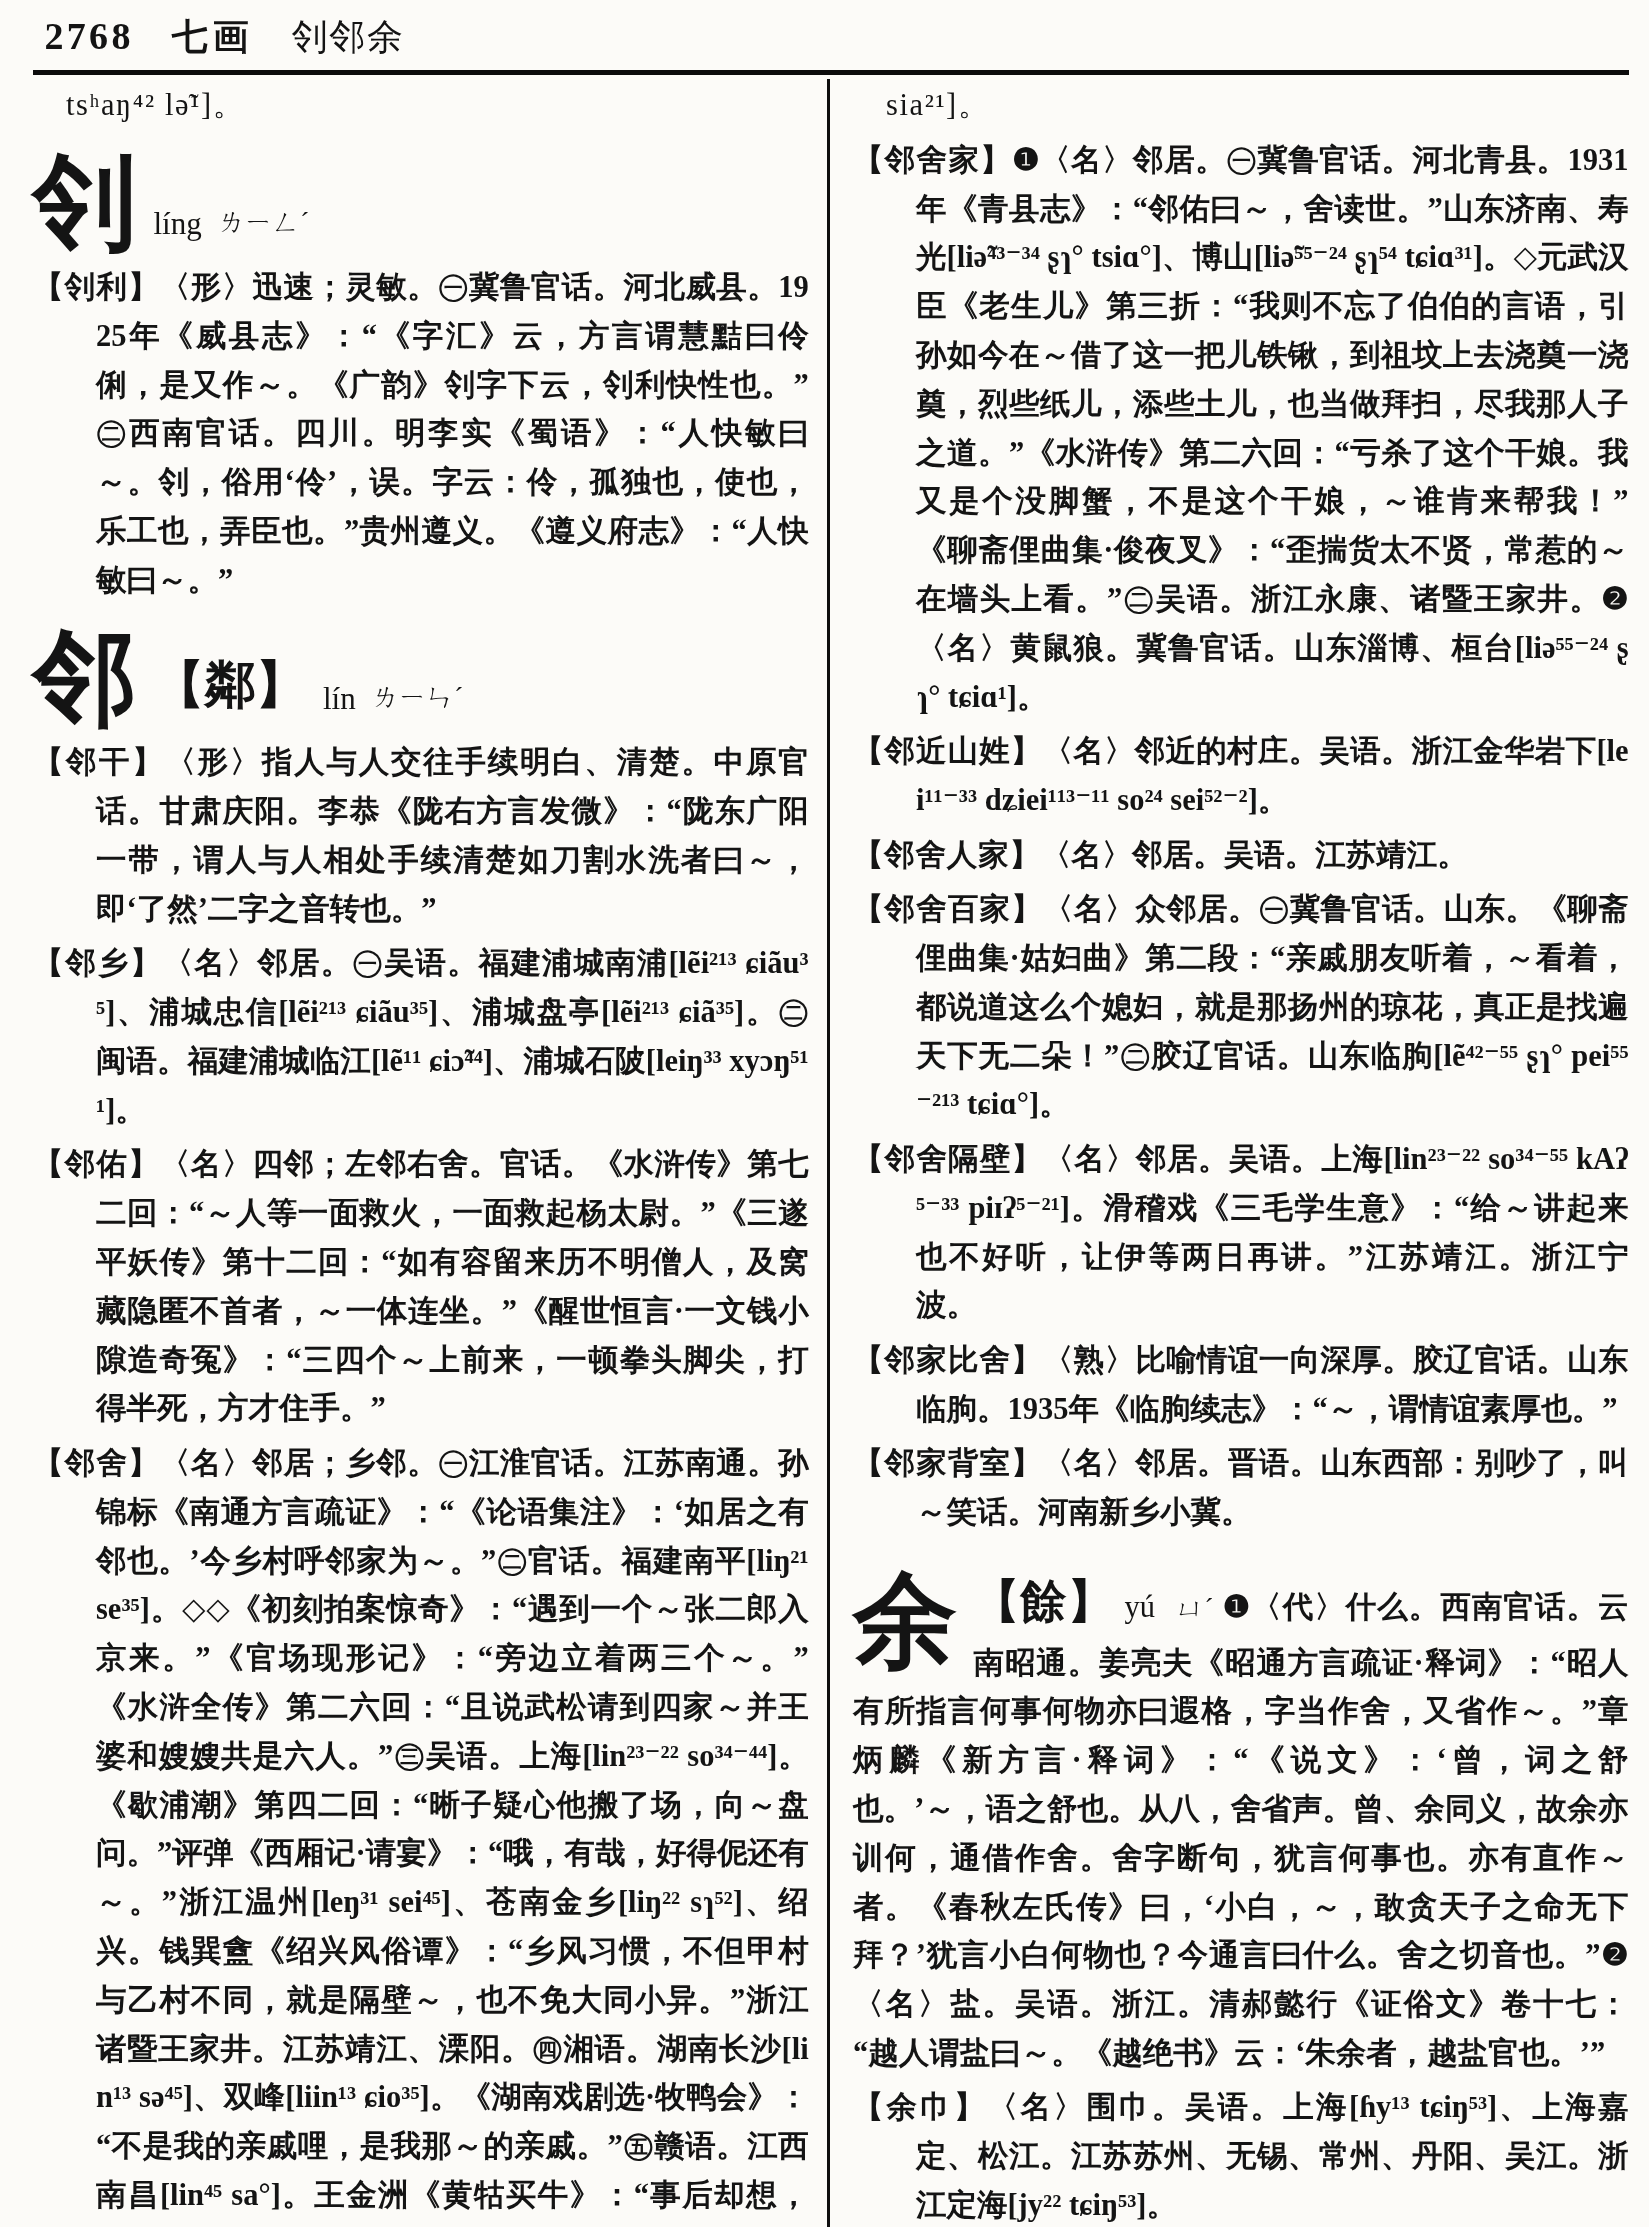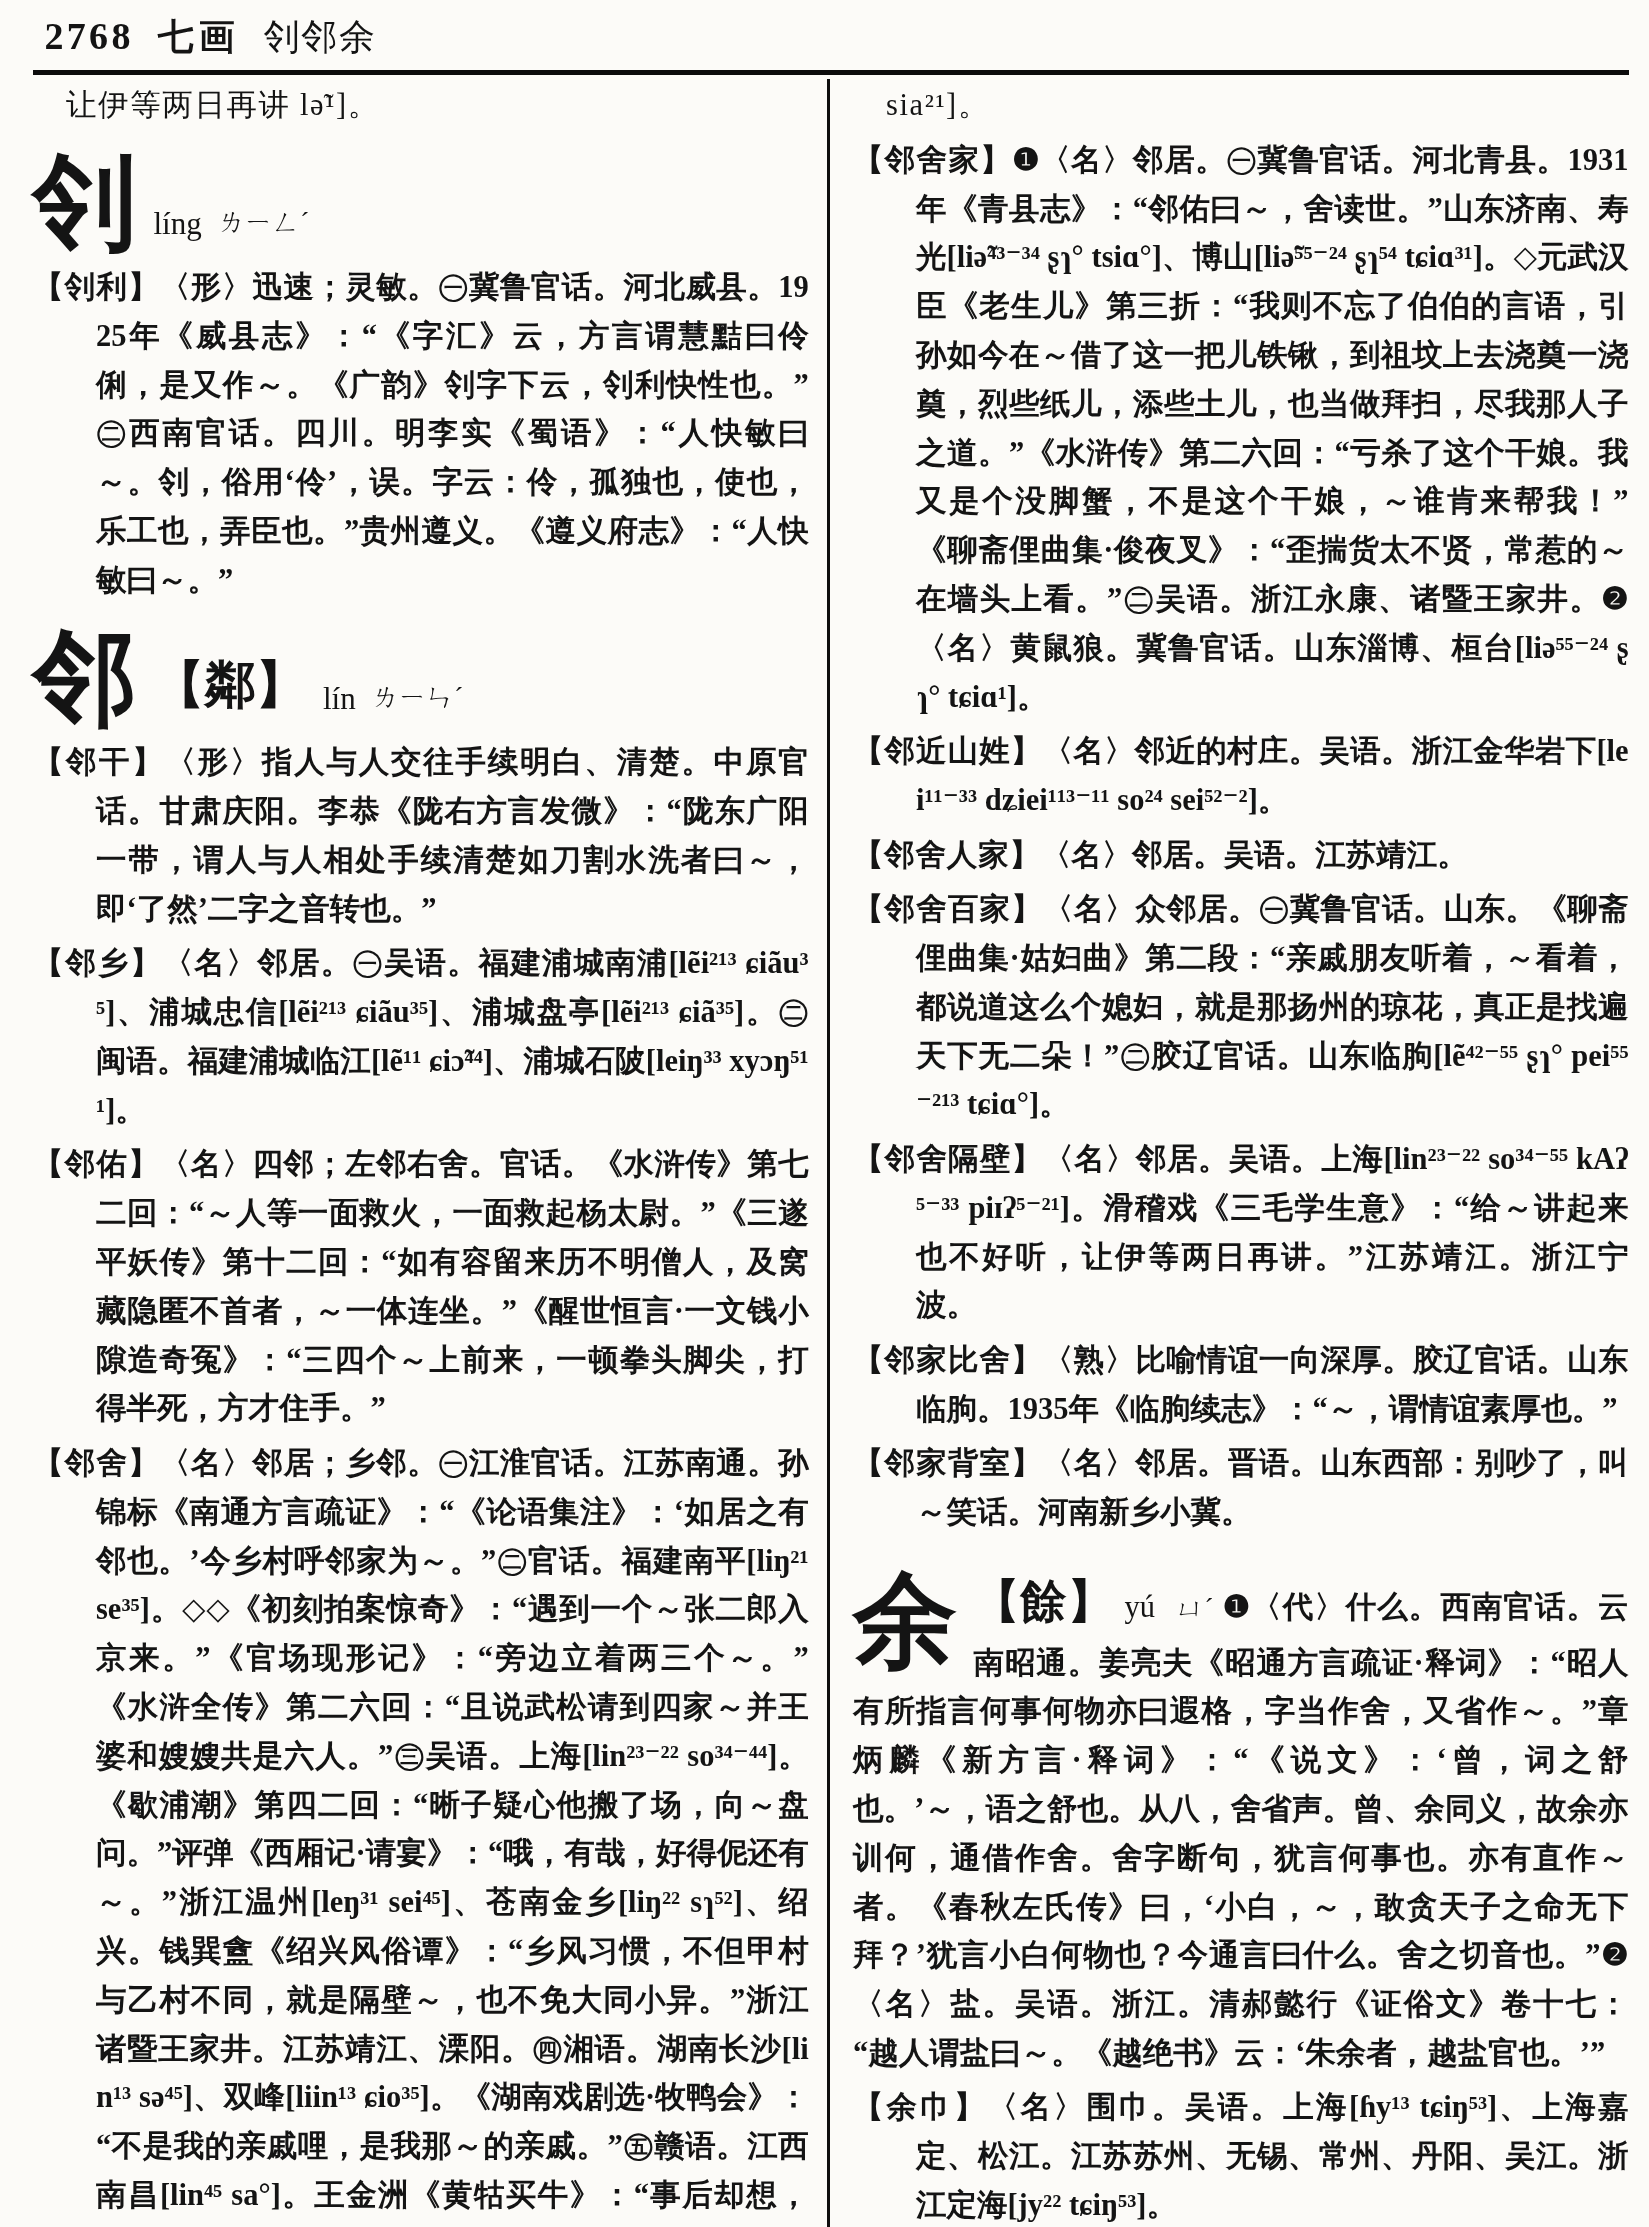--- a/index.html
+++ b/index.html
@@ -15,21 +15,21 @@
     box-sizing:border-box;
     width:1650px;
     min-height:2227px;
     padding:13.2px 21.4px 15px 33px;
   }
   
   .runhead{
     display:flex;
     align-items:baseline;
     padding-left:11.5px;
-    gap:24px;
+    gap:38px;
   }
   .runhead .pageno{font-size:38px;font-weight:bold;letter-spacing:3.3px;}
   .runhead .section{font-size:36px;font-weight:bold;letter-spacing:5px;}
   .runhead .range{font-size:36px;font-weight:normal;letter-spacing:1.6px;}
   .toprule{
     border:0;
     border-top:5.8px solid #0c0c0c;
     margin:8.2px 0 3.3px 0;
   }
   
@@ -97,21 +97,21 @@
     <span class="pageno">2768</span>
     <span class="section">七画</span>
     <span class="range">刢邻余</span>
   </div>
   <hr class="toprule">
 
   <div class="cols">
 
     <div class="col col-left">
 
-      <p class="carryover">让伊等两日再讲 lə̃¹]。</p>
+      <p class="carryover">tsʰaŋ⁴² lə̃¹]。</p>
 
       <div class="headblock">
         <span class="bigchar">刢</span>
         <span class="pinyin">líng</span>
         <span class="zhuyin">ㄌㄧㄥˊ</span>
       </div>
 
       <p class="entry">
         <span class="term">【刢利】</span><span class="body">〈形〉迅速；灵敏。㊀冀鲁官话。河北威县。1925年《威县志》：“《字汇》云，方言谓慧黠曰伶俐，是又作～。《广韵》刢字下云，刢利快性也。”㊁西南官话。四川。明李实《蜀语》：“人快敏曰～。刢，俗用‘伶’，误。字云：伶，孤独也，使也，乐工也，弄臣也。”贵州遵义。《遵义府志》：“人快敏曰～。”</span>
       </p>

